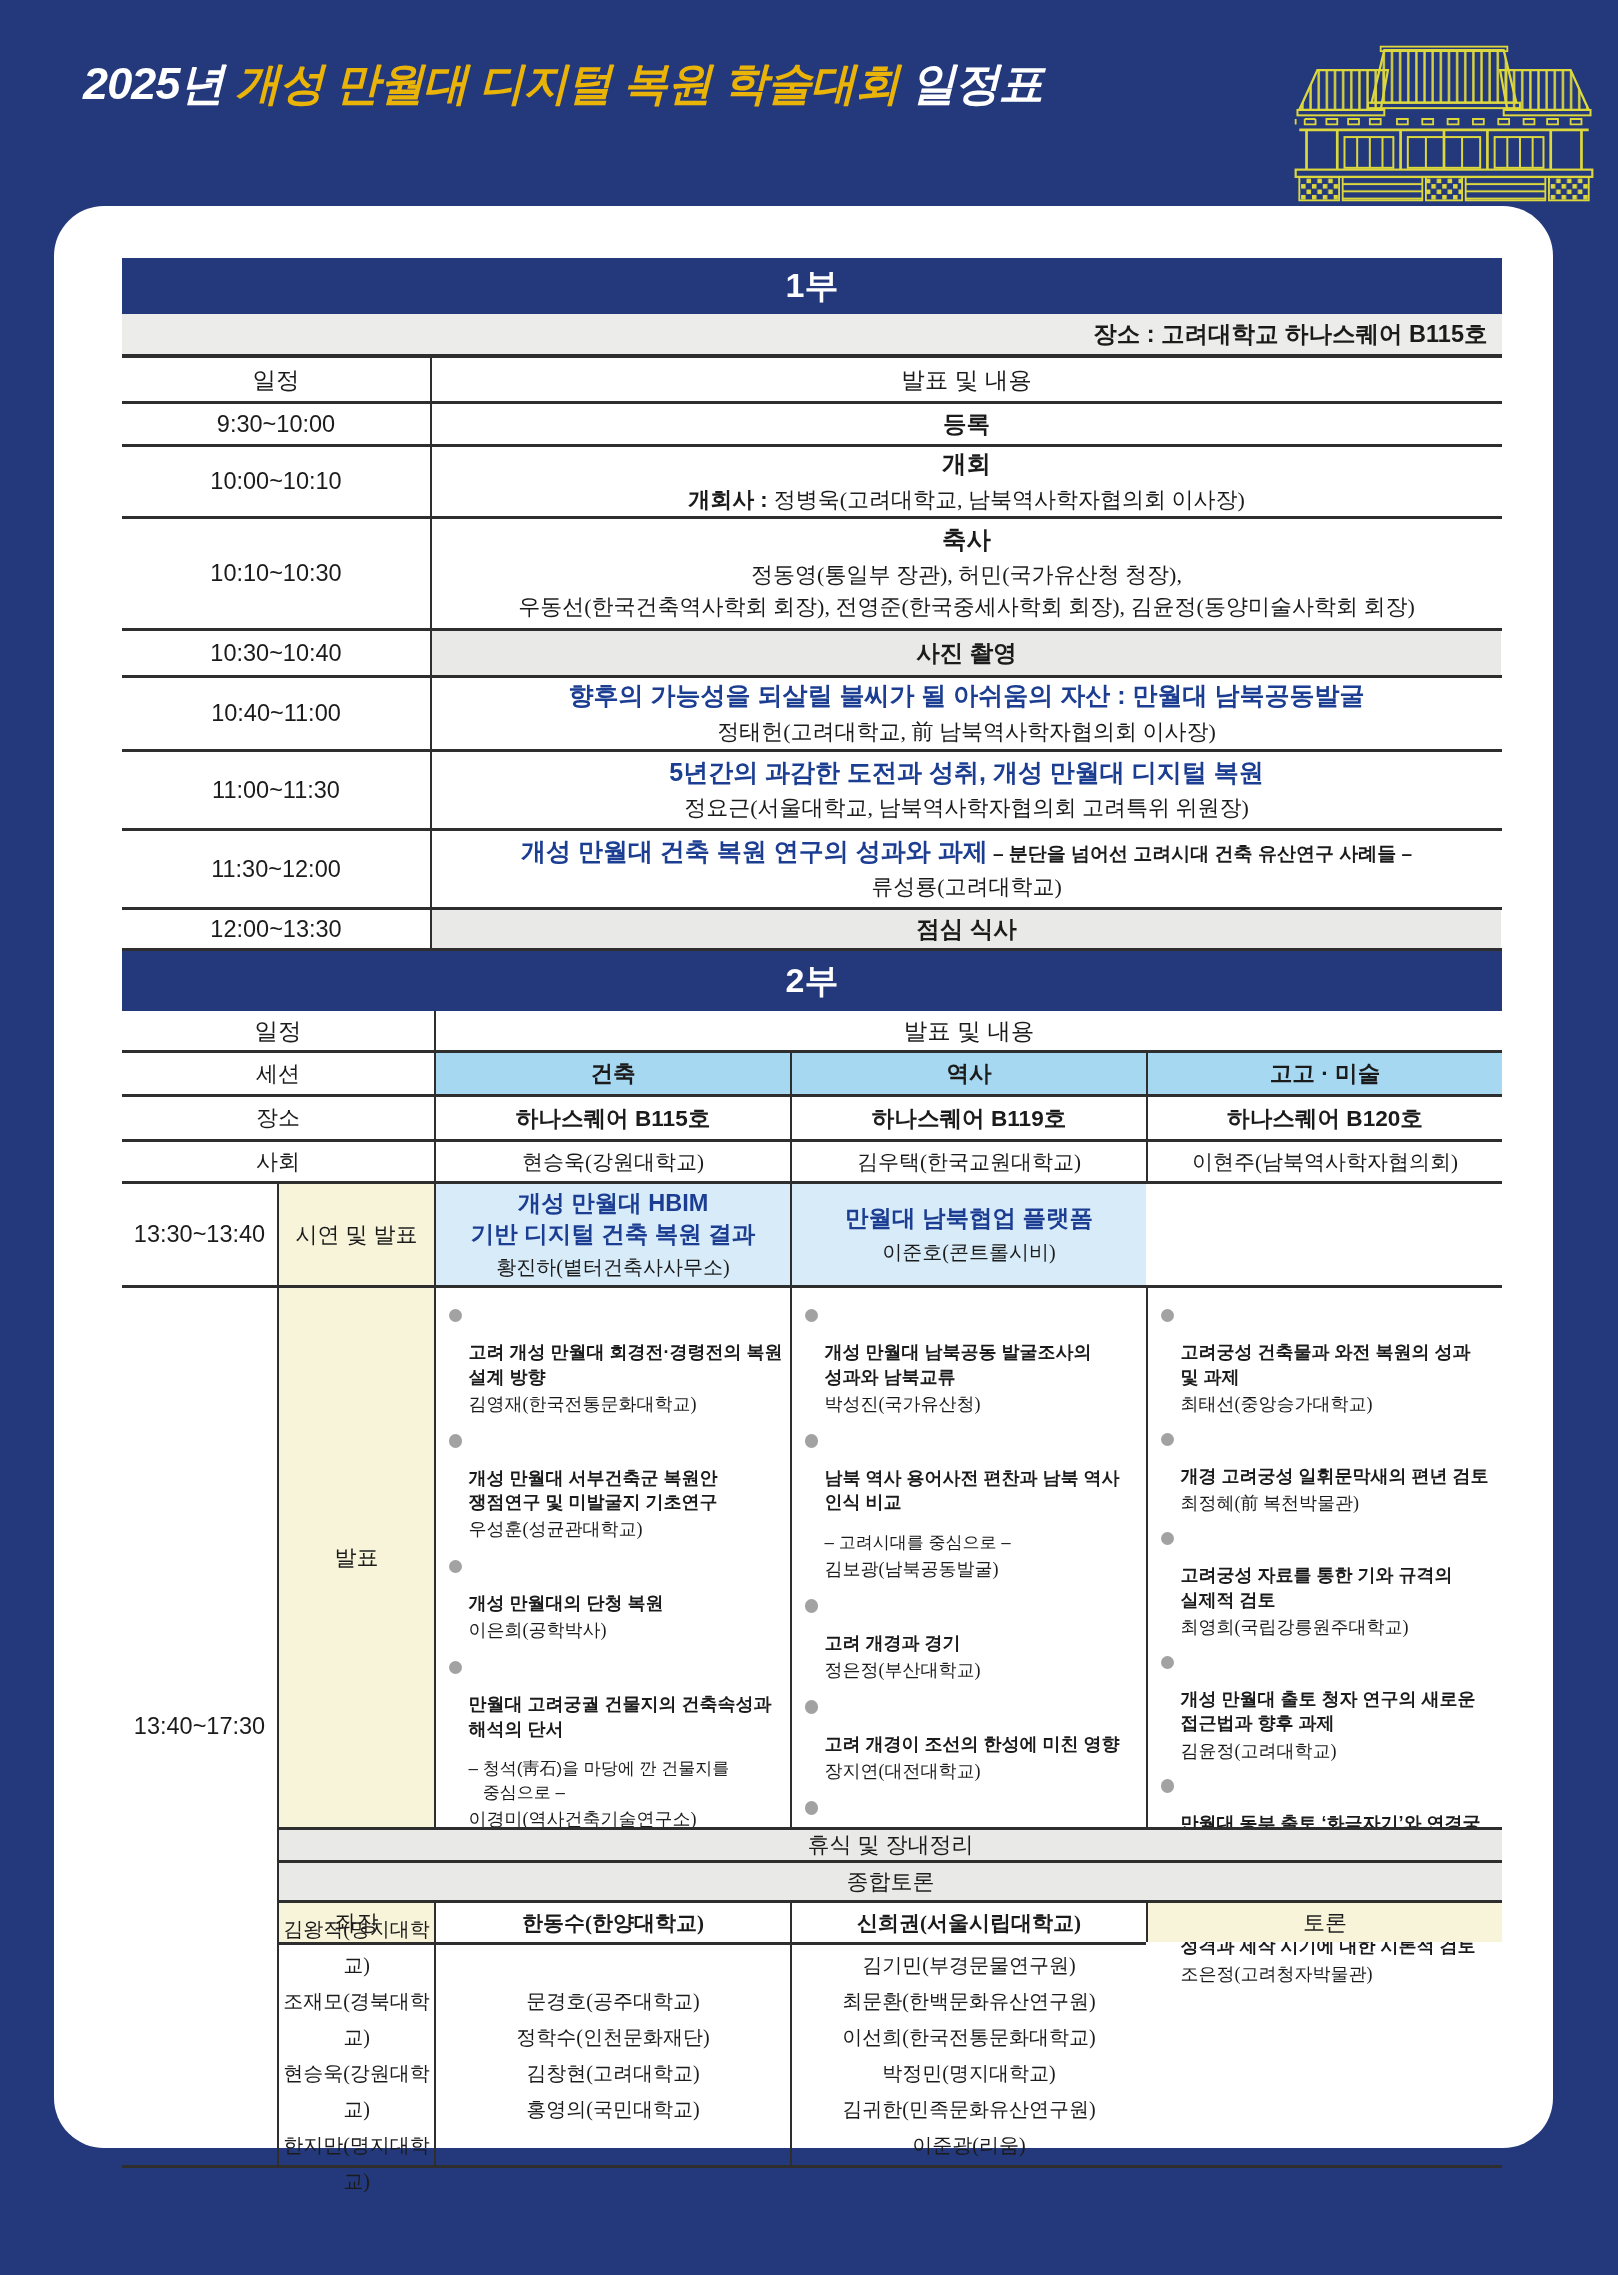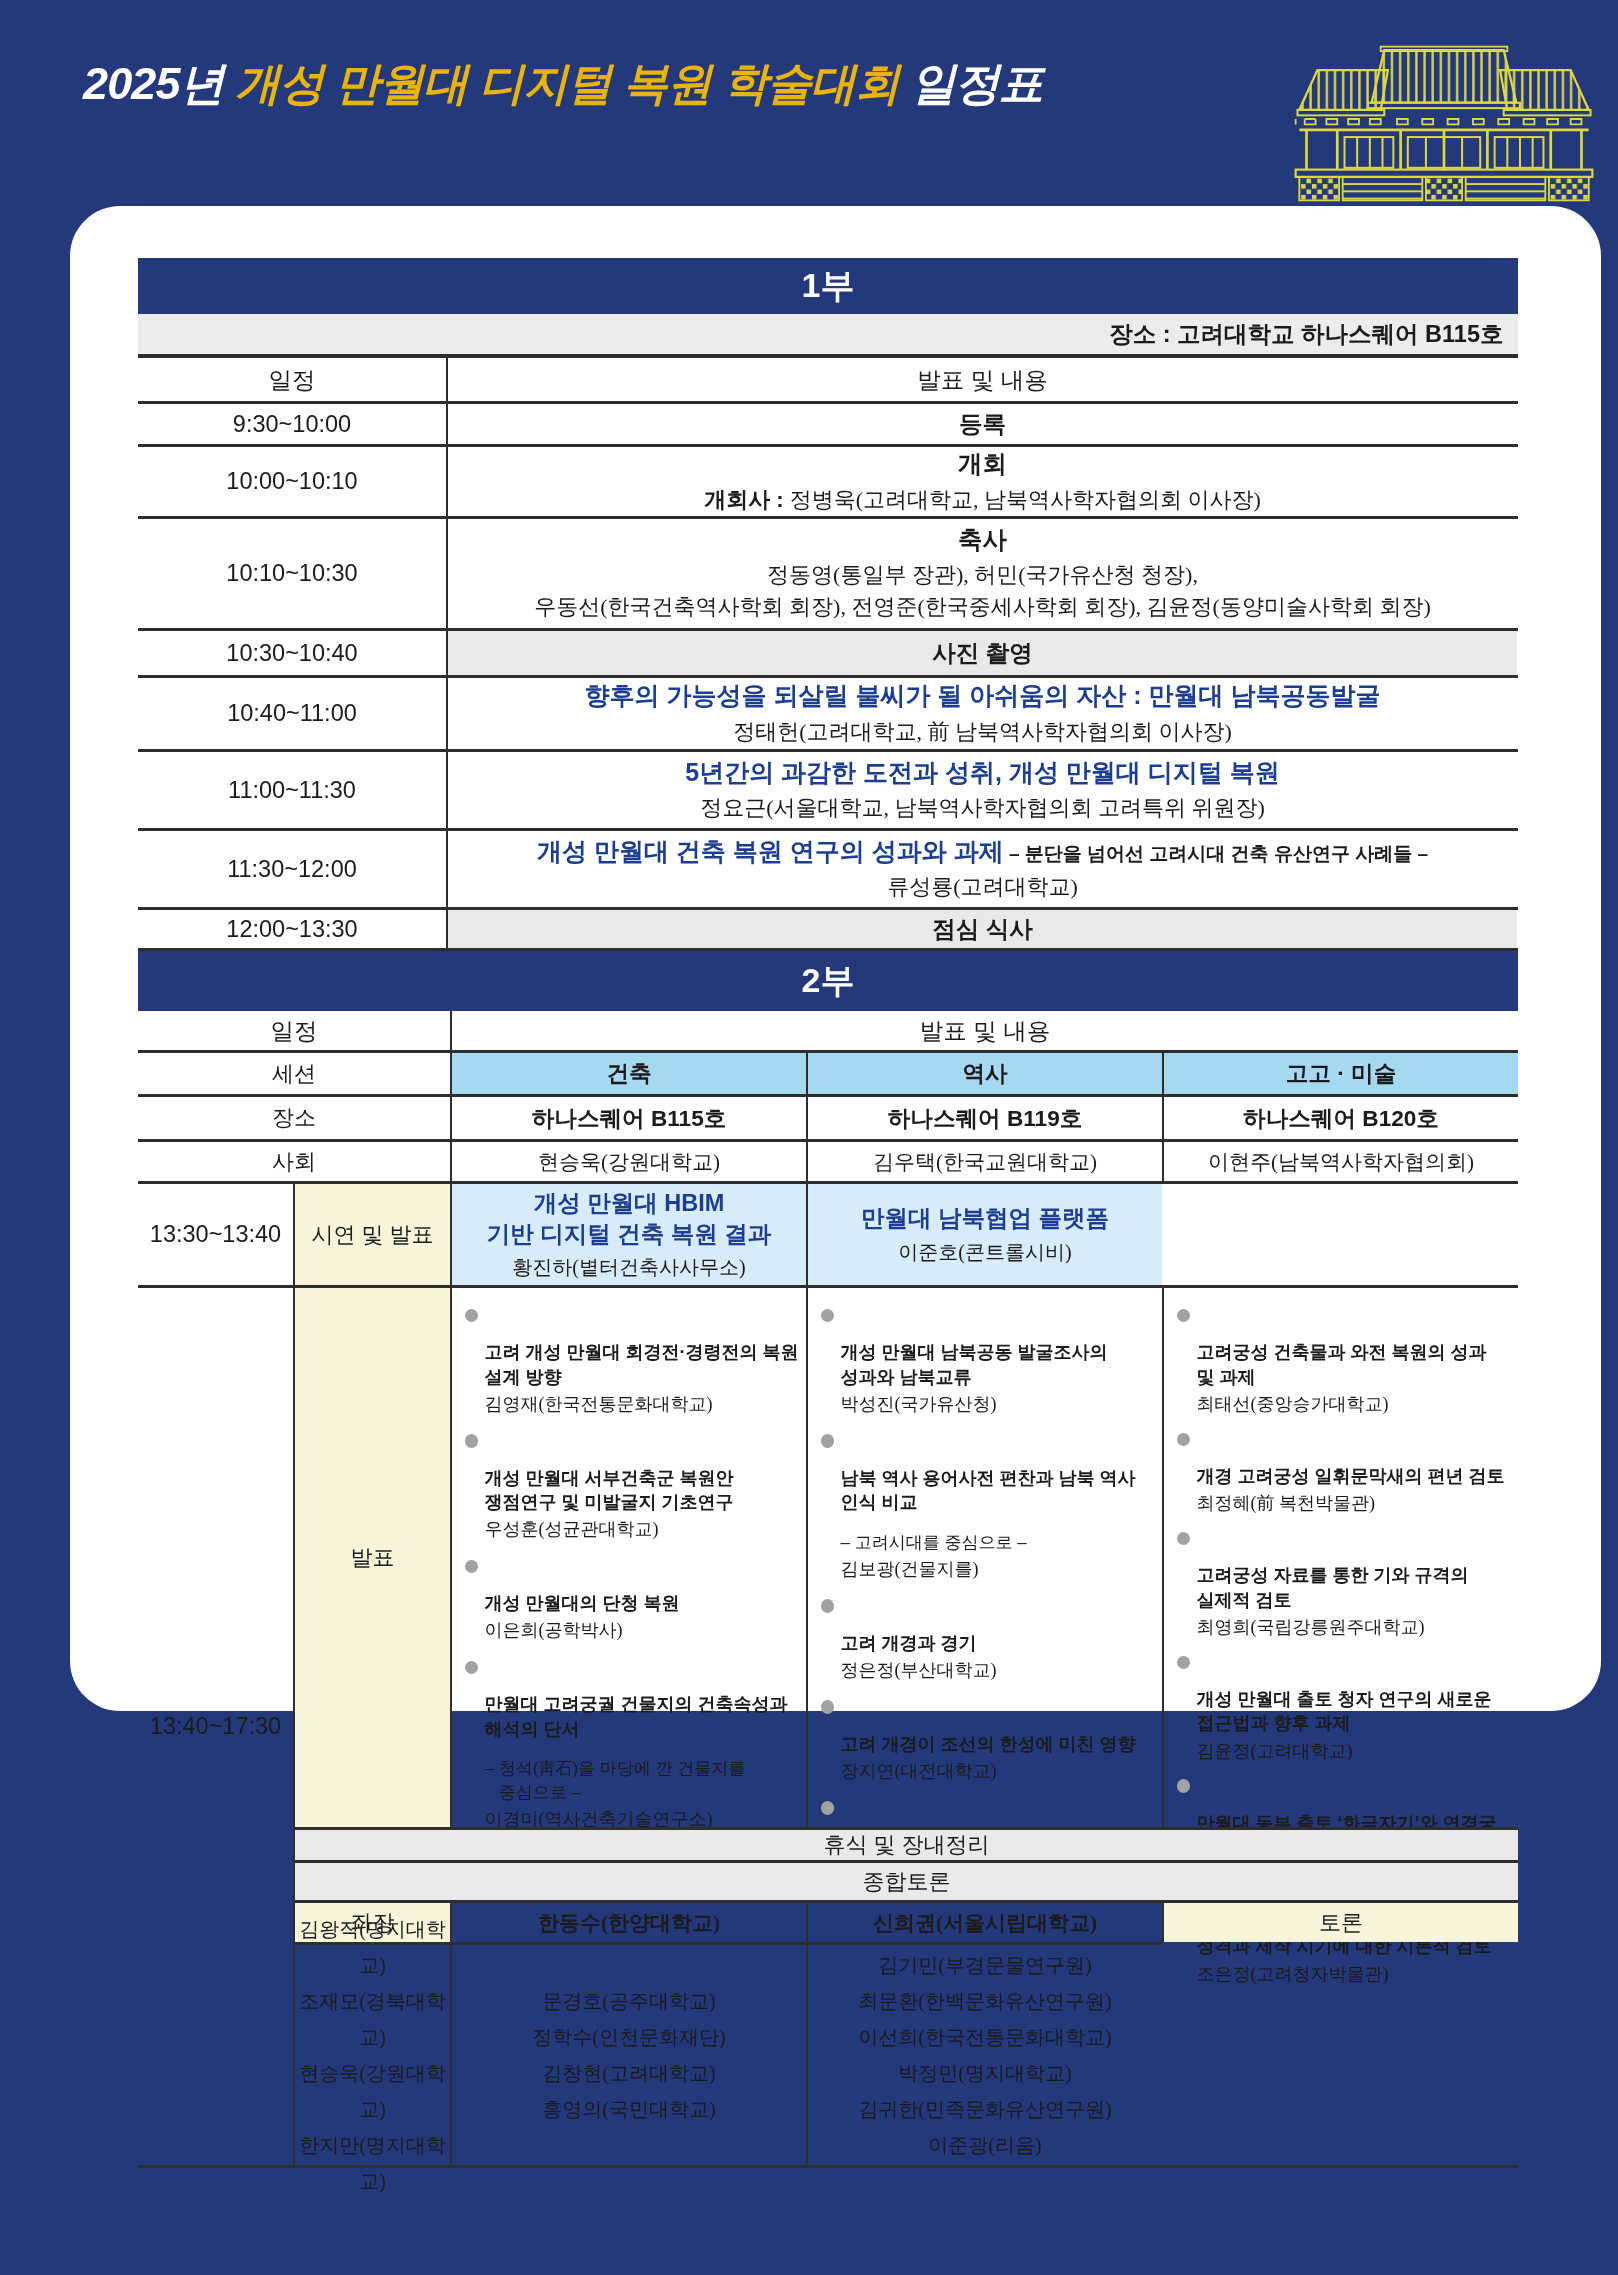--- a/index.html
+++ b/index.html
@@ -8,21 +8,21 @@
   .serif{font-family:"Liberation Serif","DejaVu Serif",serif;}
 
   
   .title{position:absolute;left:83px;top:54px;font-size:45px;font-weight:bold;font-style:italic;
          letter-spacing:-0.9px;white-space:nowrap;}
   .title .w{color:#ffffff;}
   .title .y{color:#eab308;}
   .palace{position:absolute;right:20px;top:43px;}
 
   
-  .card{position:absolute;left:70px;top:206px;width:1499px;height:1505px;background:#ffffff;border-radius:50px;padding-left:32px;}
+  .card{position:absolute;left:54px;top:206px;width:1499px;height:1942px;background:#ffffff;border-radius:50px;}
   .tbl{position:absolute;left:68px;top:52px;width:1380px;}
 
   .band{height:56px;background:#24397b;color:#ffffff;font-size:34px;font-weight:bold;
         display:flex;align-items:center;justify-content:center;}
   .band2{height:60px;}
 
   .pr{display:grid;grid-template-columns:308px 1071px;}
   .p5{display:grid;grid-template-columns:155px 157px 356px 356px 356px;}
   .cell{display:flex;flex-direction:column;align-items:center;justify-content:center;text-align:center;box-sizing:border-box;}
   .bl{border-left:2.7px solid #2e2e2e;}
@@ -301,21 +301,21 @@
 성과와 남북교류</div>
             <div class="bsp">박성진(국가유산청)</div>
               </div>
             </div>
           <div class="bi">
               <span class="dot"></span>
             <div>
                 <div class="bt1">남북 역사 용어사전 편찬과 남북 역사
 인식 비교</div>
             <div class="bs">– 고려시대를 중심으로 –</div>
-            <div class="bsp">김보광(건물지를)</div>
+            <div class="bsp">김보광(남북공동발굴)</div>
               </div>
             </div>
           <div class="bi">
               <span class="dot"></span>
             <div>
                 <div class="bt1">고려 개경과 경기</div>
             <div class="bsp">정은정(부산대학교)</div>
               </div>
             </div>
           <div class="bi">

